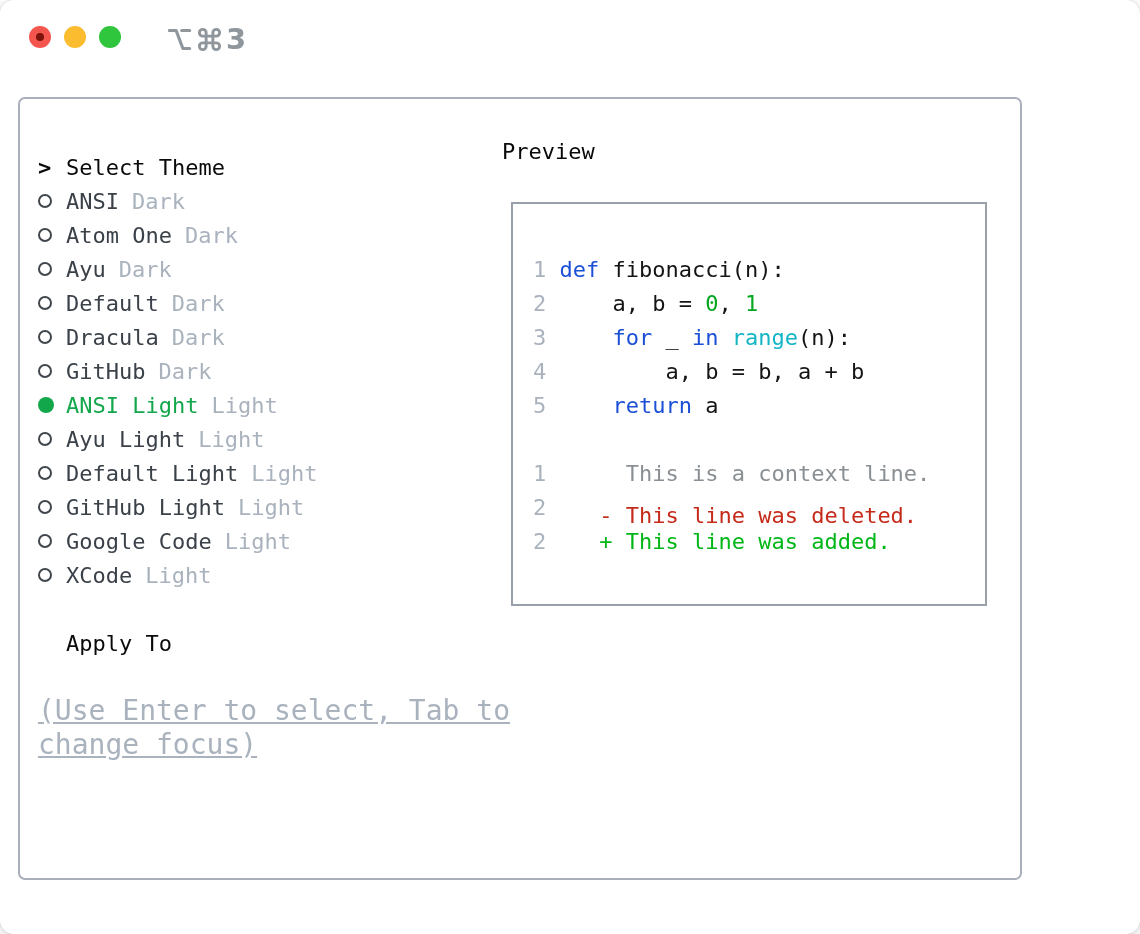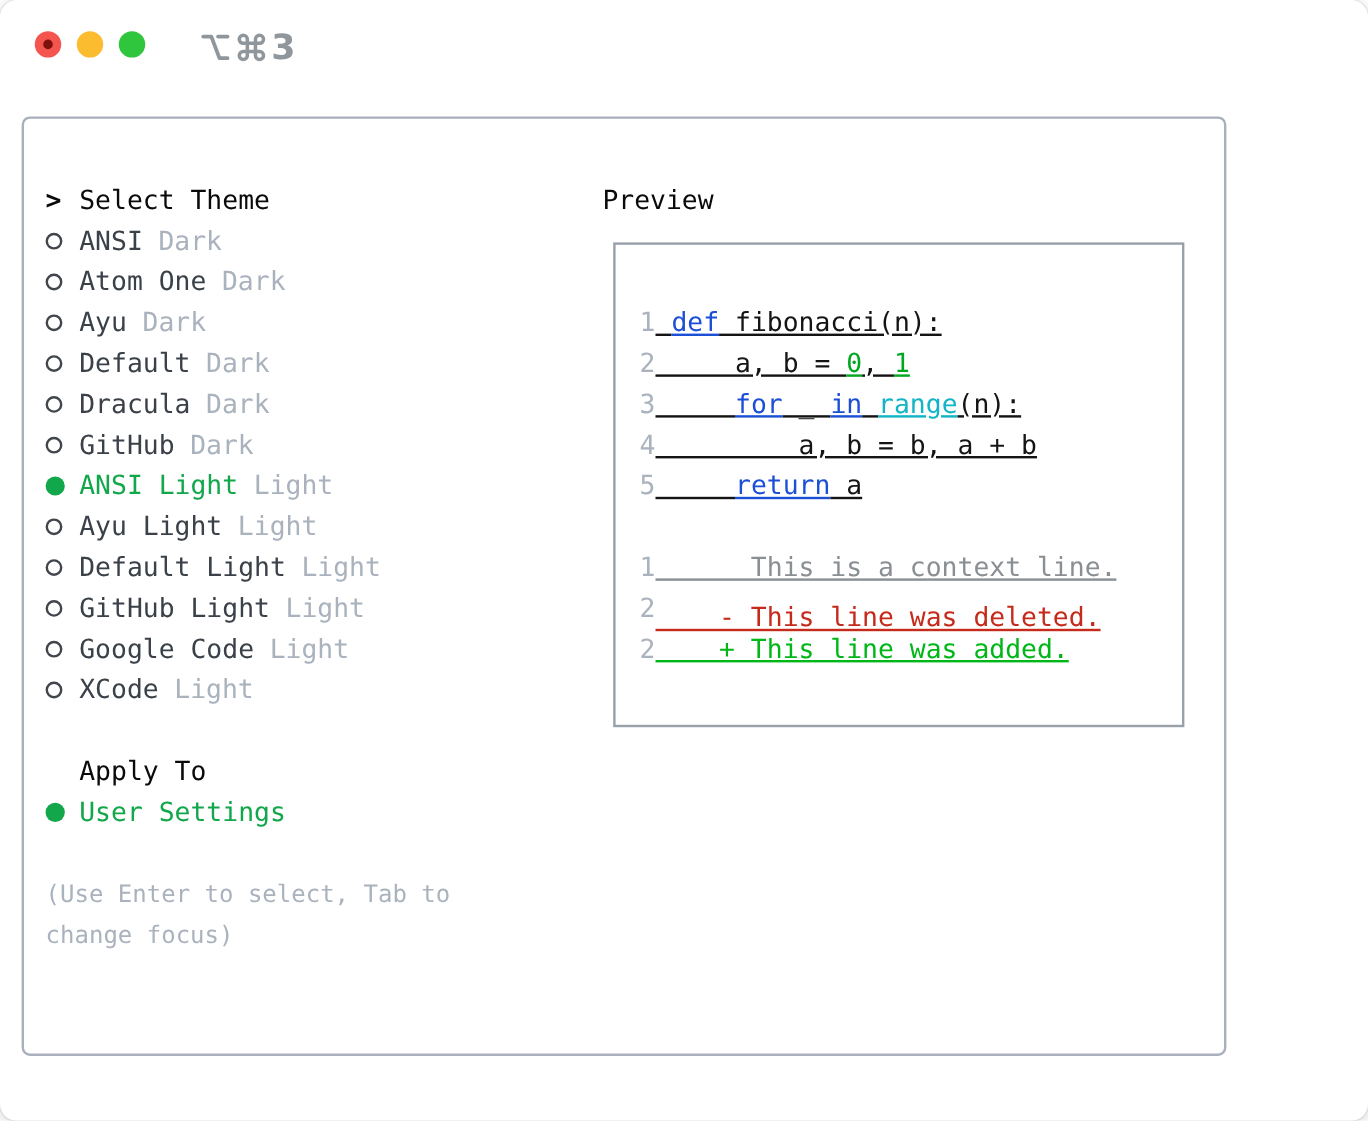--- a/index.html
+++ b/index.html
@@ -52,32 +52,32 @@
 
   .item { cursor:pointer; }
   .item .name { color:var(--name-color);text-align:right; }
   .item.selected .name { color:var(--green); }
   .item .variant { color:var(--muted); margin-left:13px; }
 
   .spacer { height:34px; }
 
   .apply-header { padding-left:28px; color:var(--header-black); }
 
-  .help { color:var(--muted); font-size:20px; line-height:34px; white-space:pre; }
+  .help { color:var(--muted); font-size:28px; line-height:34px; white-space:pre;text-decoration:underline; }
 
   
-  .preview-title { position:absolute; left:482px; top:51px;text-align:center; }
+  .preview-title { position:absolute; left:482px; top:35px;text-align:center; }
   .preview-box {
     position:absolute; left:491px; top:103px; width:476px; height:404px;
     border:2px solid var(--preview-border); background:#ffffff;
     padding:48px 10px 0 20px;
   }
   .cl { display:flex; height:34px; font-size:22px; align-items:center; }
   .cl .ln { color:var(--gutter); white-space:pre; }
-  .cl .src { white-space:pre;text-decoration:underline; }
+  .cl .src { white-space:pre; }
   .c-plain   { color:var(--c-plain);text-align:center; }
   .c-kw      { color:var(--c-kw); }
   .c-builtin { color:var(--c-builtin); }
   .c-num     { color:var(--c-num); }
   .c-ctx     { color:var(--c-ctx); }
   .c-del     { color:var(--c-del);margin-top:16px; }
   .c-add     { color:var(--c-add); }
 </style>
 </head>
 <body>
@@ -124,21 +124,20 @@
           <div class="row item"><span class="marker"><span class="radio"></span></span><span class="name">GitHub Light</span><span class="variant">Light</span></div>
           <div class="row item"><span class="marker"><span class="radio"></span></span><span class="name">Google Code</span><span class="variant">Light</span></div>
           <div class="row item"><span class="marker"><span class="radio"></span></span><span class="name">XCode</span><span class="variant">Light</span></div>
         </div>
 
       <div class="spacer"></div>
 
       <div class="row apply-header">Apply To</div>
 
       <div id="apply-list">
-          <div class="row item selected"><span class="marker"><span class="radio filled"></span></span><span class="name">User Settings</span></div>
         </div>
 
       <div class="spacer"></div>
 
       <div id="help" class="help"><div>(Use Enter to select, Tab to</div><div>change focus)</div></div>
     </div>
 
     <div class="row preview-title">
       <span class="hdr">Preview</span>
     </div>

